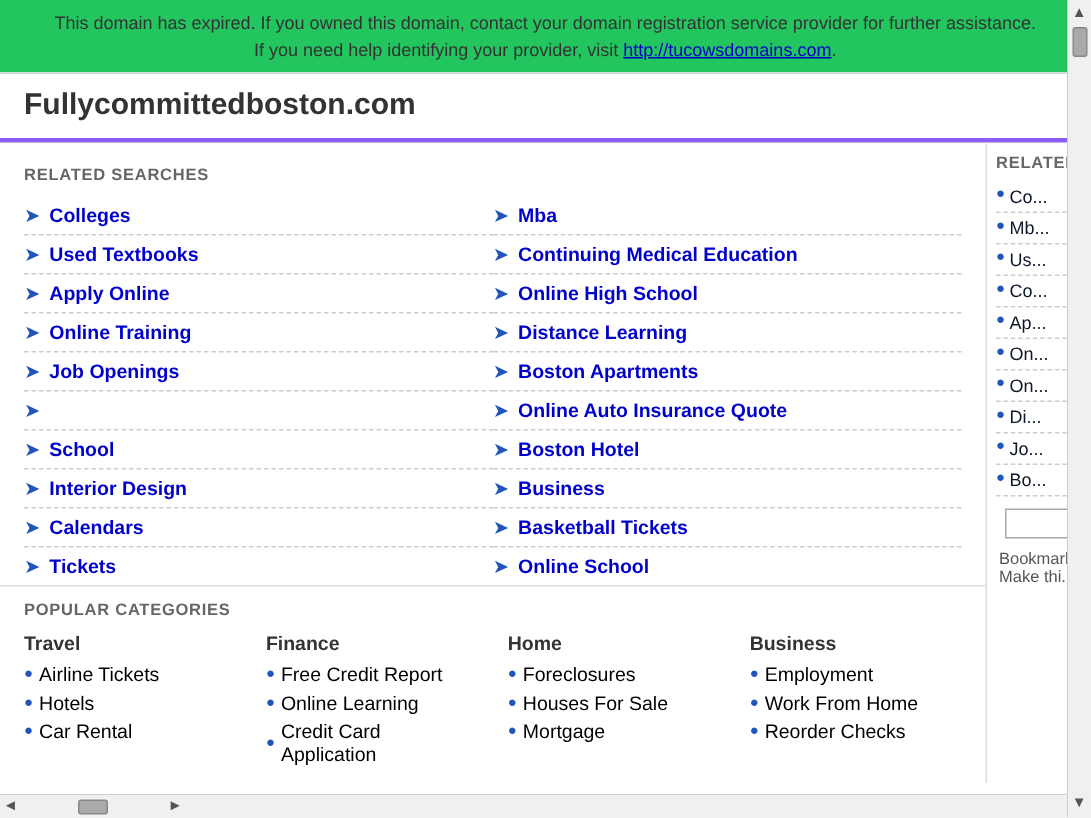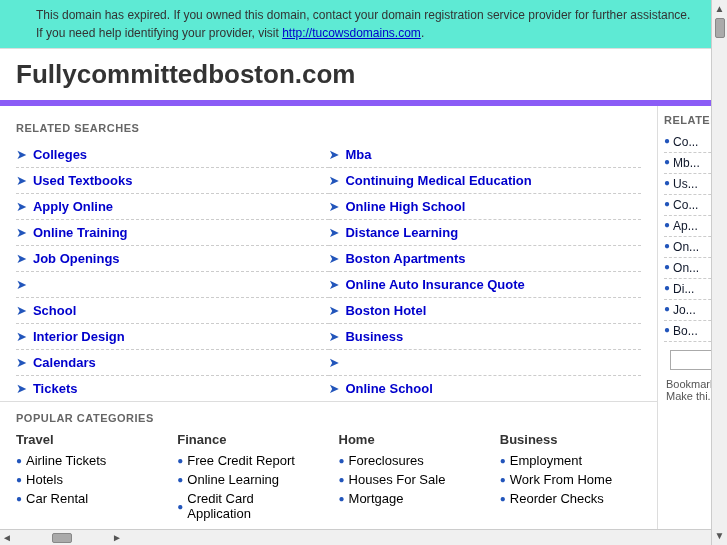--- a/index.html
+++ b/index.html
@@ -4,37 +4,38 @@
   <style>
     * { margin: 0; padding: 0; box-sizing: border-box; }
     body {
       font-family: Arial, sans-serif;
       font-size: 13px;
       background: #fff;
       color: #333;
       overflow-x: hidden;
     }
     .top-banner {
-      background: #5eead4;
+      background: #22c55e;
       border-bottom: 1px solid #ddd;
+      text-align: center;
       padding: 6px 36px;
       font-size: 12px;
       color: #333;
       line-height: 1.5;
     }
     .top-banner a {
       color: #00c;
       text-decoration: underline;
     }
     .domain-title {
-      font-size: 26px;
+      font-size: 20px;
       font-weight: bold;
       color: #333;
       padding: 10px 16px 10px 16px;
-      border-bottom: 6px solid #8b5cf6;
+      border-bottom: 3px solid #8b5cf6;
     }
     .main-layout {
       display: flex;
       width: 100%;
       justify-content: center;
     }
     .main-content {
       flex: 1;
       padding: 10px 0;
       min-width: 0;
@@ -310,20 +311,21 @@
           <div class="search-item">
             <span class="arrow-icon">➤</span>
             <a class="search-link" href="#">Boston Hotel</a>
           </div>
           <div class="search-item">
             <span class="arrow-icon">➤</span>
             <a class="search-link" href="#">Business</a>
           </div>
           <div class="search-item">
             <span class="arrow-icon">➤</span>
+            <a class="search-link" href="#">Basketball Tickets</a>
           </div>
           <div class="search-item">
             <span class="arrow-icon">➤</span>
             <a class="search-link" href="#">Online School</a>
           </div>
         </div>
     </div>
 
     <div class="popular-categories">
       <div class="pop-label">POPULAR CATEGORIES</div>

